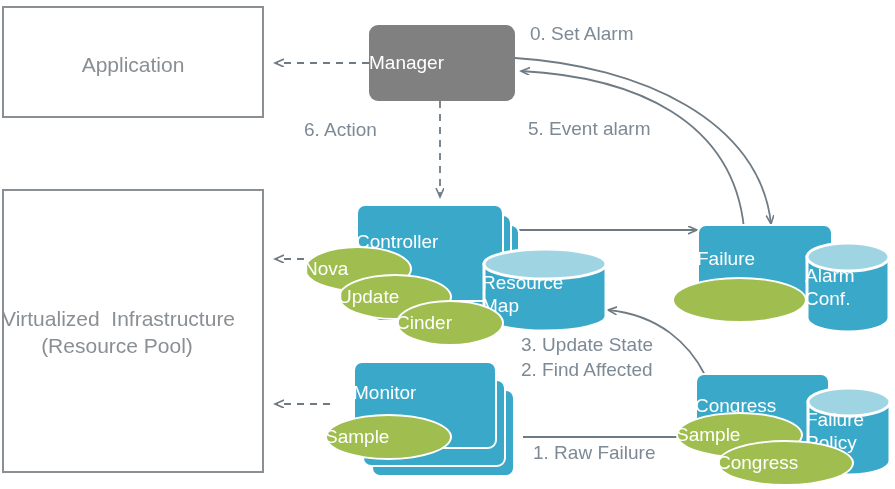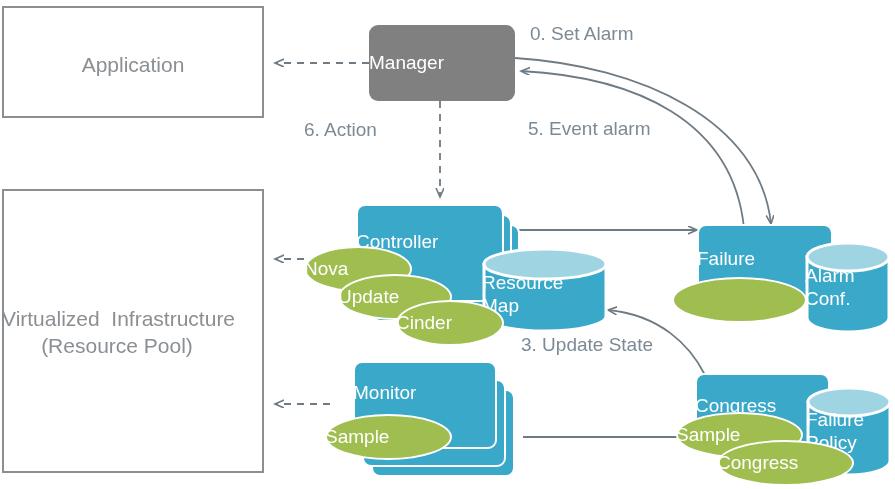--- a/index.html
+++ b/index.html
@@ -198,14 +198,16 @@
   <div class="ellipse" style="left:676px; top:412px; width:127px; height:46px;"></div>
   <div class="nodetext" style="left:676px; top:424px; width:127px;">Sample</div>
 
   <div class="ellipse" style="left:717px; top:440px; width:137px; height:46px;"></div>
   <div class="nodetext" style="left:717px; top:452px; width:137px;">Congress</div>
 
   <div class="lbl" style="left:530px; top:22px;">0. Set Alarm</div>
   <div class="lbl" style="left:528px; top:117px;">5. Event alarm</div>
   <div class="lbl" style="left:304px; top:118px;">6. Action</div>
   <div class="lbl" style="left:521px; top:333px;">3. Update State</div>
+  <div class="lbl" style="left:521px; top:358px;">2. Find Affected</div>
+  <div class="lbl" style="left:533px; top:441px;">1. Raw Failure</div>
 
 </div>
 
 </body></html>

